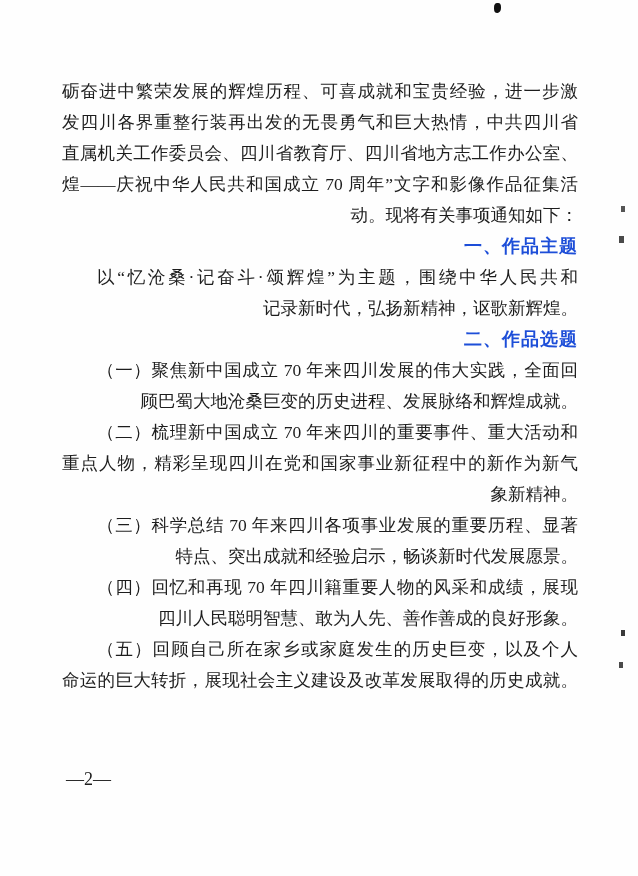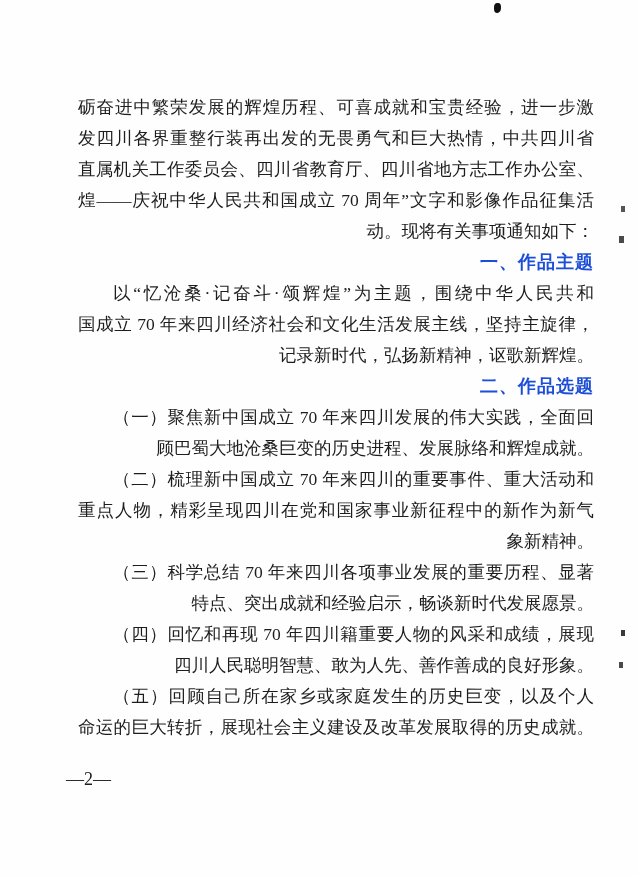--- a/index.html
+++ b/index.html
@@ -14,23 +14,22 @@
     overflow: hidden;
   }
   .page {
     position: absolute;
     inset: 0;
     background: #fefefe;
   }
   .text-block {
     position: absolute;
     left: 62px;
-    top: 92px;
+    top: 76px;
     width: 516px;
-    margin-left: 16px;
   }
   .ln {
     height: 31px;
     line-height: 31px;
     font-size: 17.5px;
     color: #1d1d1d;
     font-family: "Liberation Serif", "DejaVu Serif", serif;
     overflow: hidden;
     text-align: right;
   }
@@ -87,21 +86,20 @@
   <div class="artifact speck-4"></div>
 
   <div class="text-block">
     <div class="ln j">砺奋进中繁荣发展的辉煌历程、可喜成就和宝贵经验，进一步激</div>
     <div class="ln j">发四川各界重整行装再出发的无畏勇气和巨大热情，中共四川省</div>
     <div class="ln j">直属机关工作委员会、四川省教育厅、四川省地方志工作办公室、</div>
     <div class="ln j">煌——庆祝中华人民共和国成立 70 周年”文字和影像作品征集活</div>
     <div class="ln">动。现将有关事项通知如下：</div>
     <div class="ln hd ind">一、作品主题</div>
     <div class="ln j ind">以“忆沧桑·记奋斗·颂辉煌”为主题，围绕中华人民共和</div>
-    <div class="ln j">国成立 70 年来四川经济社会和文化生活发展主线，坚持主旋律，</div>
     <div class="ln">记录新时代，弘扬新精神，讴歌新辉煌。</div>
     <div class="ln hd ind">二、作品选题</div>
     <div class="ln j ind">（一）聚焦新中国成立 70 年来四川发展的伟大实践，全面回</div>
     <div class="ln">顾巴蜀大地沧桑巨变的历史进程、发展脉络和辉煌成就。</div>
     <div class="ln j ind">（二）梳理新中国成立 70 年来四川的重要事件、重大活动和</div>
     <div class="ln j">重点人物，精彩呈现四川在党和国家事业新征程中的新作为新气</div>
     <div class="ln">象新精神。</div>
     <div class="ln j ind">（三）科学总结 70 年来四川各项事业发展的重要历程、显著</div>
     <div class="ln">特点、突出成就和经验启示，畅谈新时代发展愿景。</div>
     <div class="ln j ind">（四）回忆和再现 70 年四川籍重要人物的风采和成绩，展现</div>

